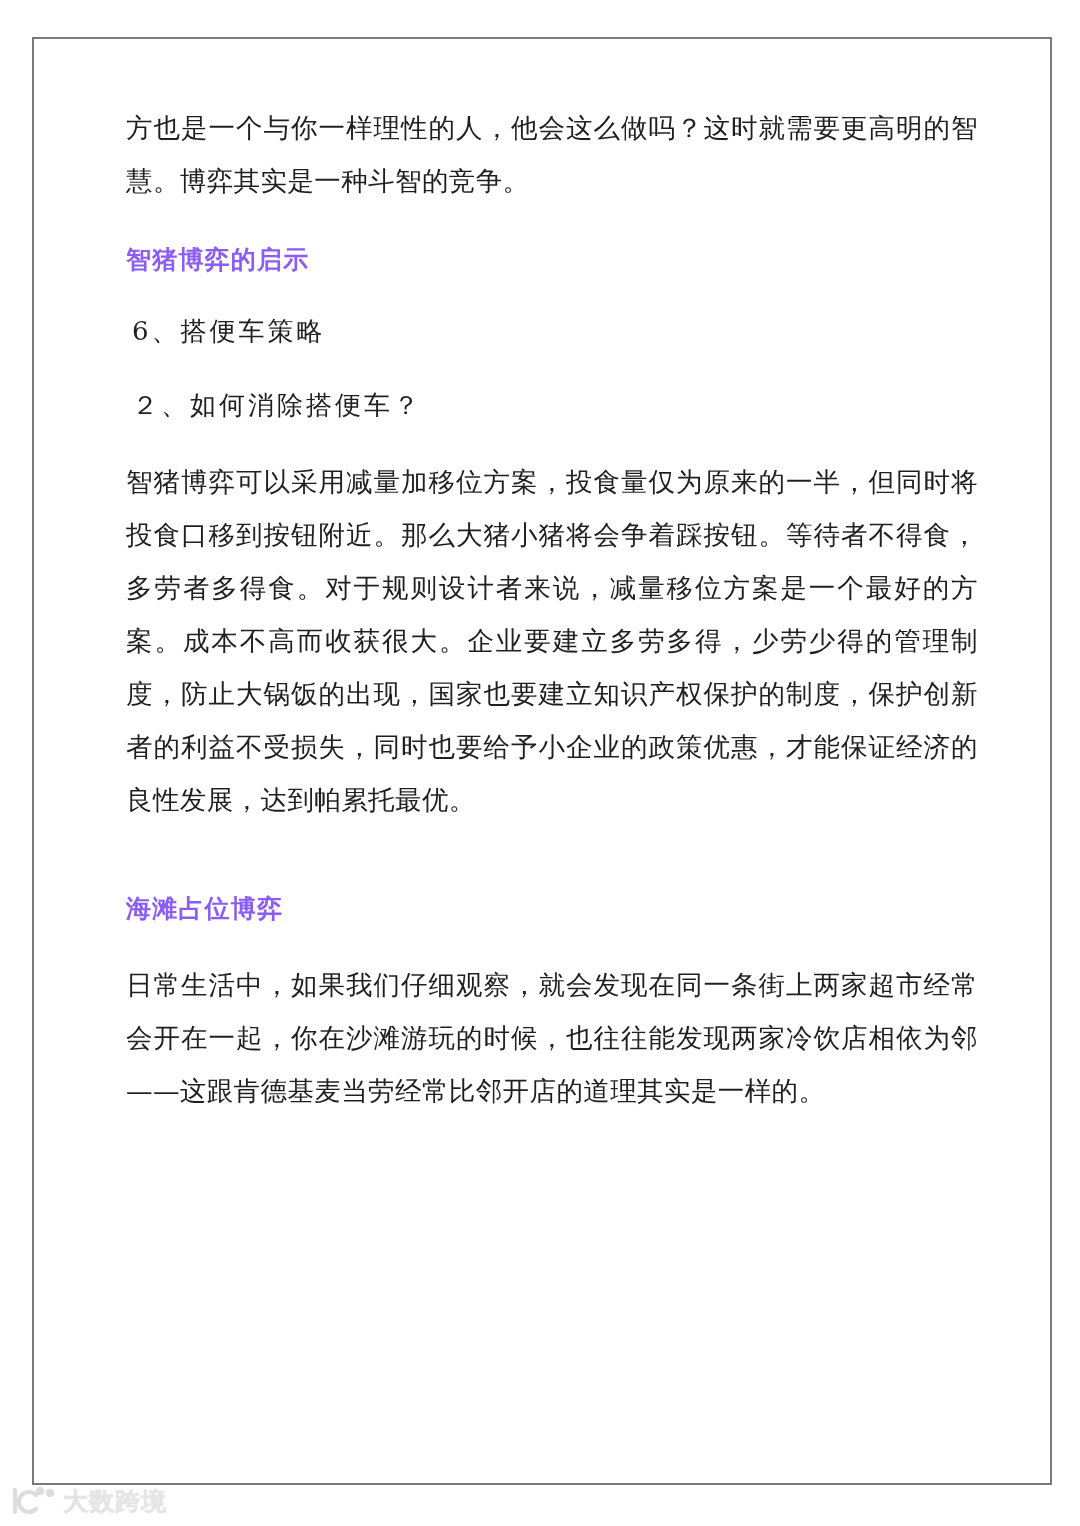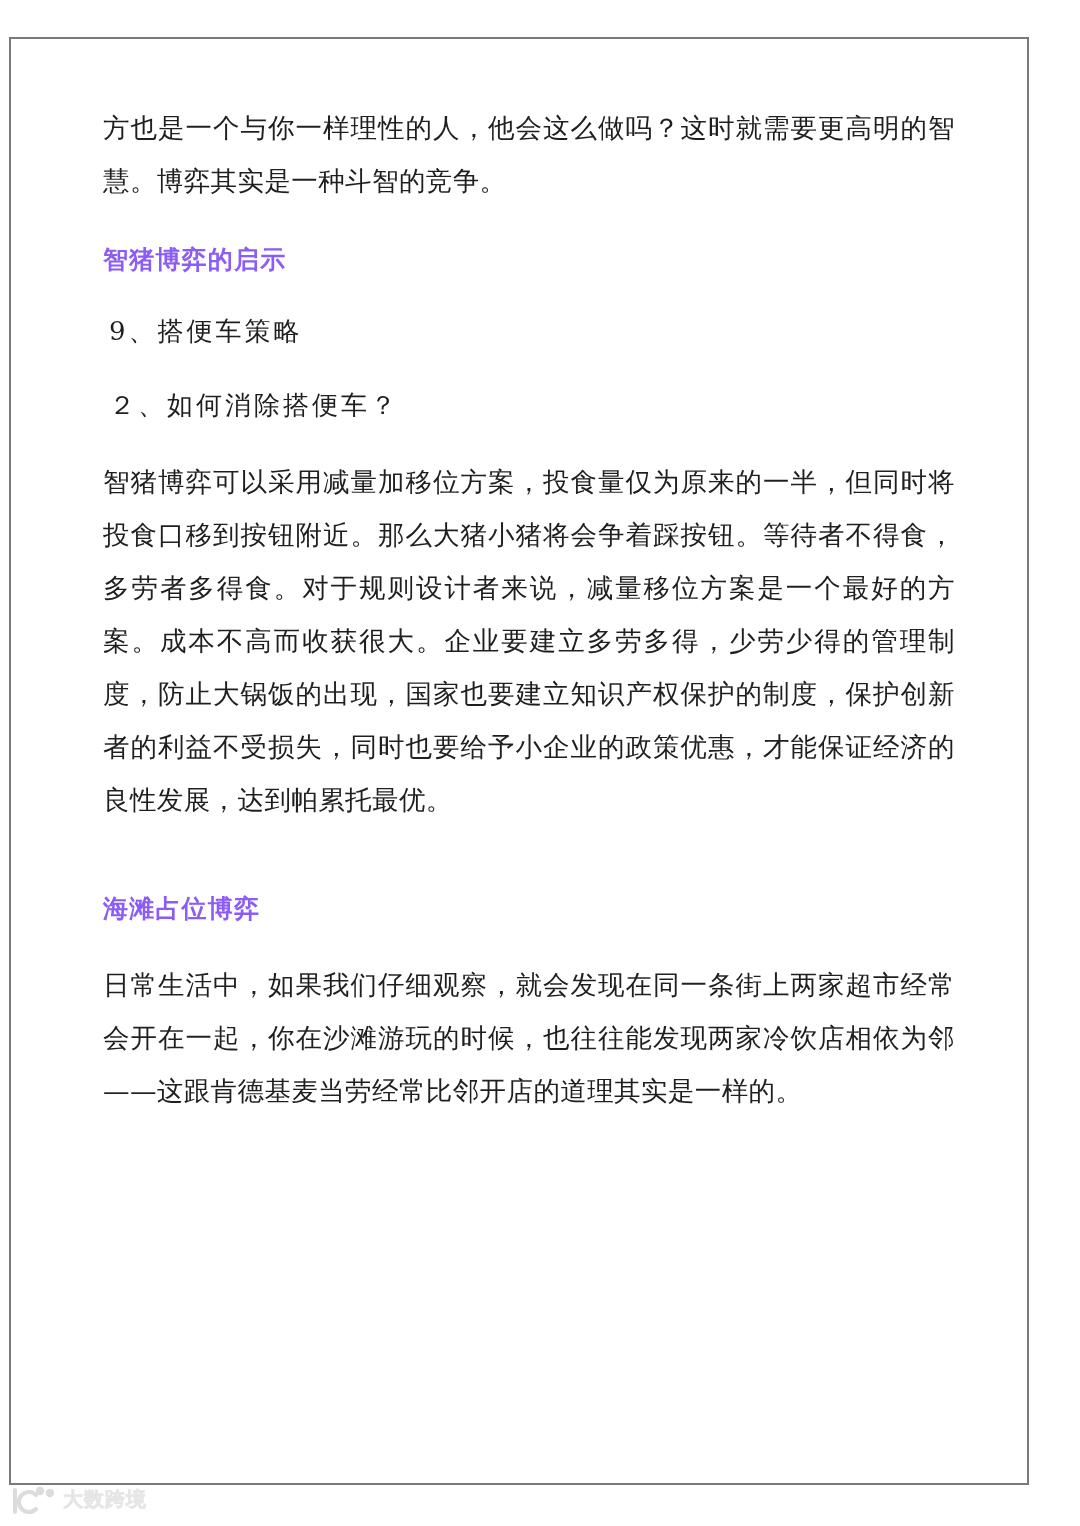--- a/index.html
+++ b/index.html
@@ -28,21 +28,21 @@
     font-size: 15px;
     font-weight: 700;
     letter-spacing: 0.2px;
     color: #2b2b2b;
     line-height: 1;
   }
 
   
   .page-frame {
     position: absolute;
-    left: 9px;
+    left: 32px;
     top: 37px;
     width: 1020px;
     height: 1448px;
     border: 2px solid #7a7a7a;
     box-sizing: border-box;
     background: #ffffff;
   }
 
   
   .page-body {
@@ -103,43 +103,43 @@
     user-select: none;
   }
   .wm-mark {
     width: 46px;
     height: 34px;
     position: relative;
     flex: 0 0 auto;
   }
   .wm-mark svg { display:block; }
   .wm-text {
-    font-family: Liberation Mono, monospace;
-    font-size: 20px;
+    font-family: Liberation Serif, serif;
+    font-size: 25px;
     font-weight: 700;
     color: #d8d8d8;
     letter-spacing: 1px;
     line-height: 1;
     -webkit-text-stroke: 0.6px #e6e6e6;
   }
 </style>
 </head>
 <body>
 
 <div class="doc-header">加微信firefuryfree获取更多资料</div>
 
 <div class="page-frame">
 
   <div class="page-body">
 
     <p class="para">方也是一个与你一样理性的人，他会这么做吗？这时就需要更高明的智慧。博弈其实是一种斗智的竞争。</p>
 
     <h2 class="section-heading">智猪博弈的启示</h2>
 
-    <p class="list-item spaced-num">9、搭便车策略</p>
+    <p class="list-item spaced-num">6、搭便车策略</p>
 
 
 
     <p class="list-item spaced-num">２、如何消除搭便车？</p>
 
     <p class="para">智猪博弈可以采用减量加移位方案，投食量仅为原来的一半，但同时将投食口移到按钮附近。那么大猪小猪将会争着踩按钮。等待者不得食，多劳者多得食。对于规则设计者来说，减量移位方案是一个最好的方案。成本不高而收获很大。企业要建立多劳多得，少劳少得的管理制度，防止大锅饭的出现，国家也要建立知识产权保护的制度，保护创新者的利益不受损失，同时也要给予小企业的政策优惠，才能保证经济的良性发展，达到帕累托最优。</p>
 
     <h2 class="section-heading second">海滩占位博弈</h2>
 
     <p class="para">日常生活中，如果我们仔细观察，就会发现在同一条街上两家超市经常会开在一起，你在沙滩游玩的时候，也往往能发现两家冷饮店相依为邻——这跟肯德基麦当劳经常比邻开店的道理其实是一样的。</p>

